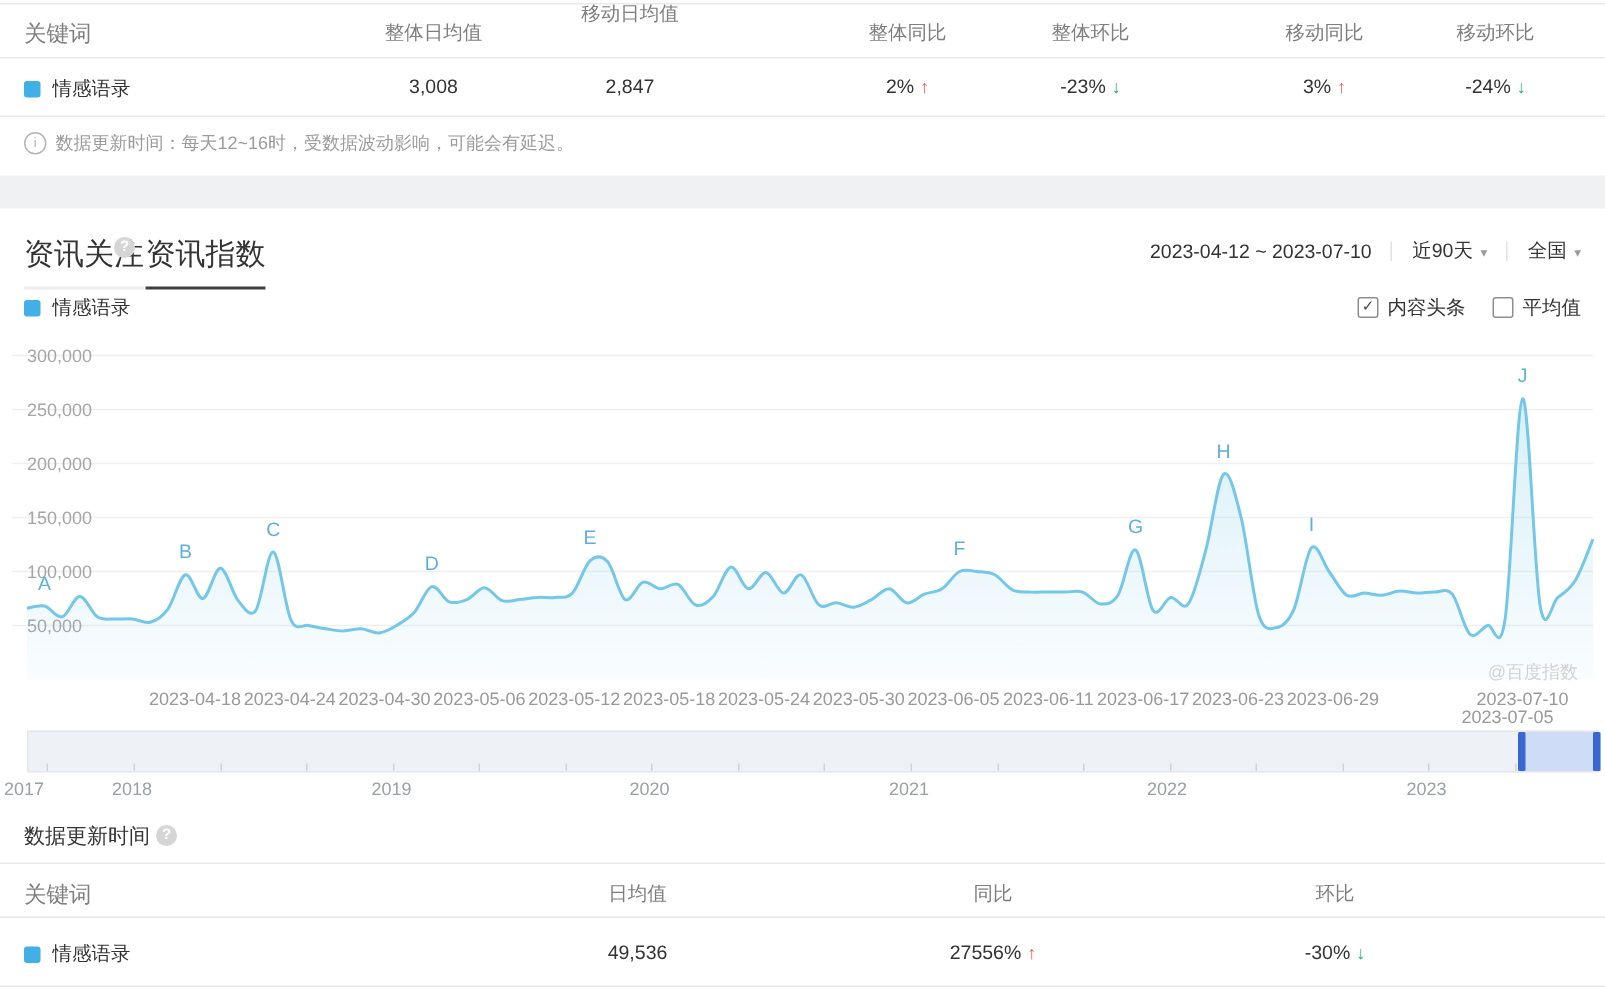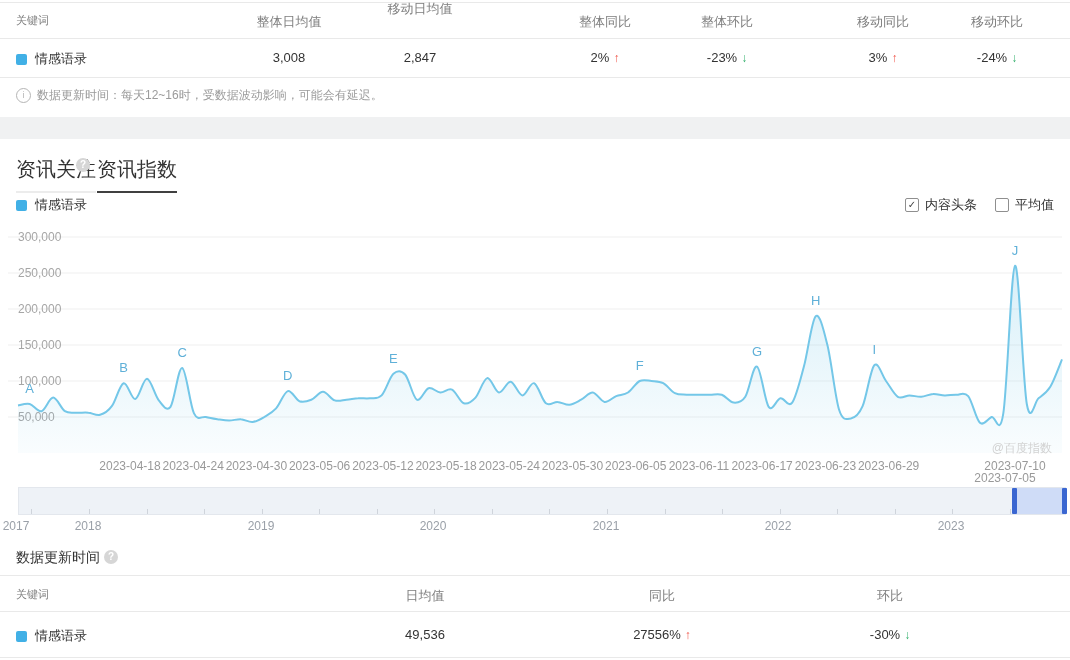--- a/index.html
+++ b/index.html
@@ -1,19 +1,19 @@
 <!DOCTYPE html>
 <html><head>
 <meta charset="utf-8">
 <style>
   html,body{margin:0;padding:0;background:#fff;}
   #app{position:relative;width:1070px;height:660px;background:#fff;overflow:hidden;
        font-family:"Liberation Sans","DejaVu Sans",sans-serif;color:#333;}
   .hline{position:absolute;left:0;width:1070px;height:1px;background:#e9e9e9;}
-  .th{position:absolute;font-size:11px;color:#7e7e7e;white-space:nowrap;}
+  .th{position:absolute;font-size:15px;color:#7e7e7e;white-space:nowrap;}
   .thc{position:absolute;font-size:13px;color:#7e7e7e;white-space:nowrap;transform:translateX(-50%);}
   .tdc{position:absolute;font-size:13px;color:#333;white-space:nowrap;transform:translateX(-50%);}
   .kw{position:absolute;display:flex;align-items:center;gap:8px;font-size:13px;color:#333;}
   .sq{width:11px;height:11px;border-radius:2px;display:inline-block;}
   .pct{display:inline-flex;align-items:center;gap:4px;}
   .pct .arr{font-size:12px;font-weight:bold;}
   .note{position:absolute;left:16px;top:87px;font-size:12px;color:#9b9b9b;display:flex;align-items:center;gap:6px;}
   .info-i{width:13px;height:13px;border:1px solid #b5b5b5;border-radius:50%;color:#b5b5b5;
           font-size:9px;line-height:13px;text-align:center;display:inline-block;}
   .band{position:absolute;left:0;top:117px;width:1070px;height:22px;background:#f0f1f2;}
@@ -85,20 +85,31 @@
     <span class="info-i">i</span>
     <span>数据更新时间：每天12~16时，受数据波动影响，可能会有延迟。</span>
   </div>
 
   <div class="band"></div>
 
   <div class="tab inactive" style="left:16px">资讯关注</div>
   <span class="help" style="left:76px;top:158px">?</span>
   <div class="tab active" style="left:97px">资讯指数</div>
 
+  <div class="controls">
+    <span>2023-04-12 ~ 2023-07-10</span>
+    <span class="vsep"></span>
+    <span>
+      <span>近90天</span><span class="caret">▾</span>
+    </span>
+    <span class="vsep"></span>
+    <span>
+      <span>全国</span><span class="caret">▾</span>
+    </span>
+  </div>
 
   <div class="legend">
     <span class="sq" style="background: rgb(65, 176, 230);"></span>
     <span>情感语录</span>
   </div>
   <div class="checks">
     <span class="chk">
       <span class="box">✓</span>
       <span>内容头条</span>
     </span>

